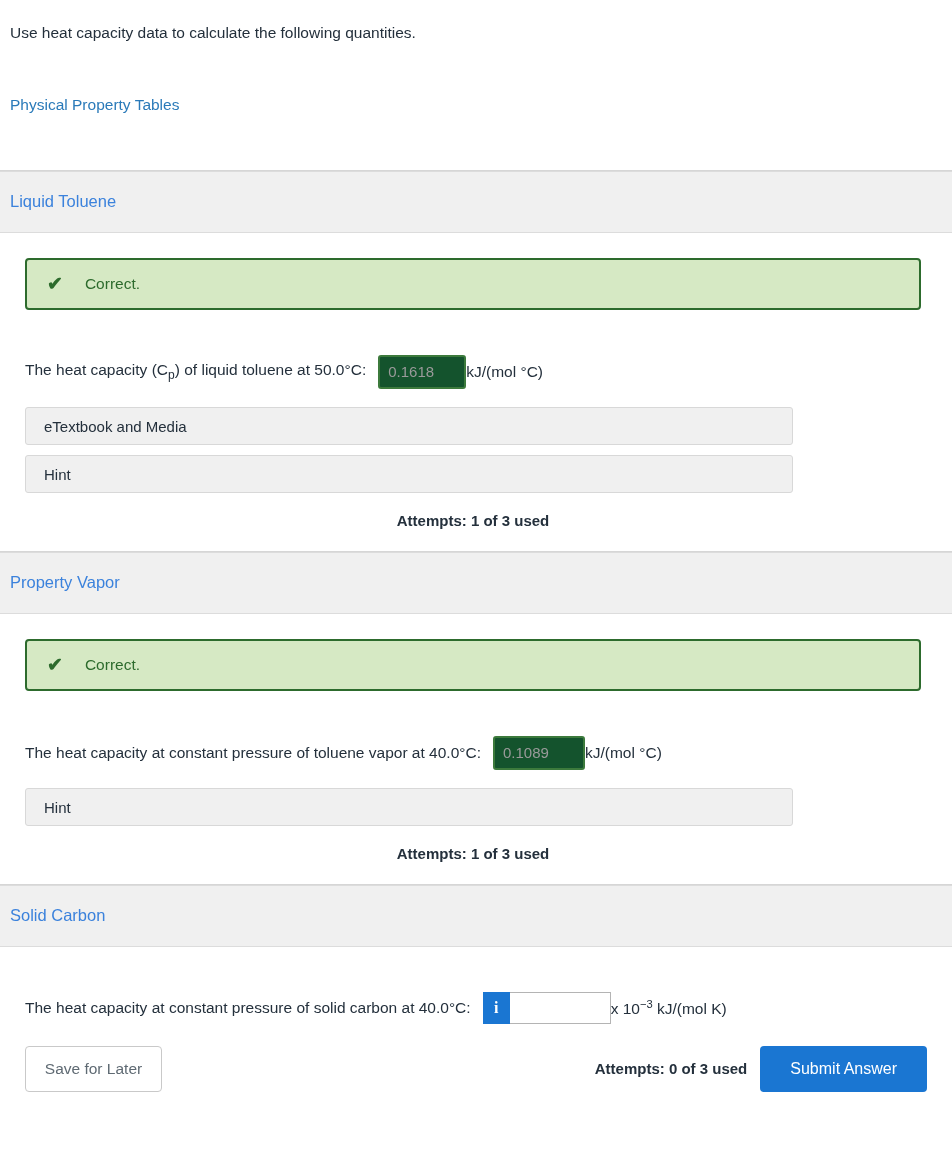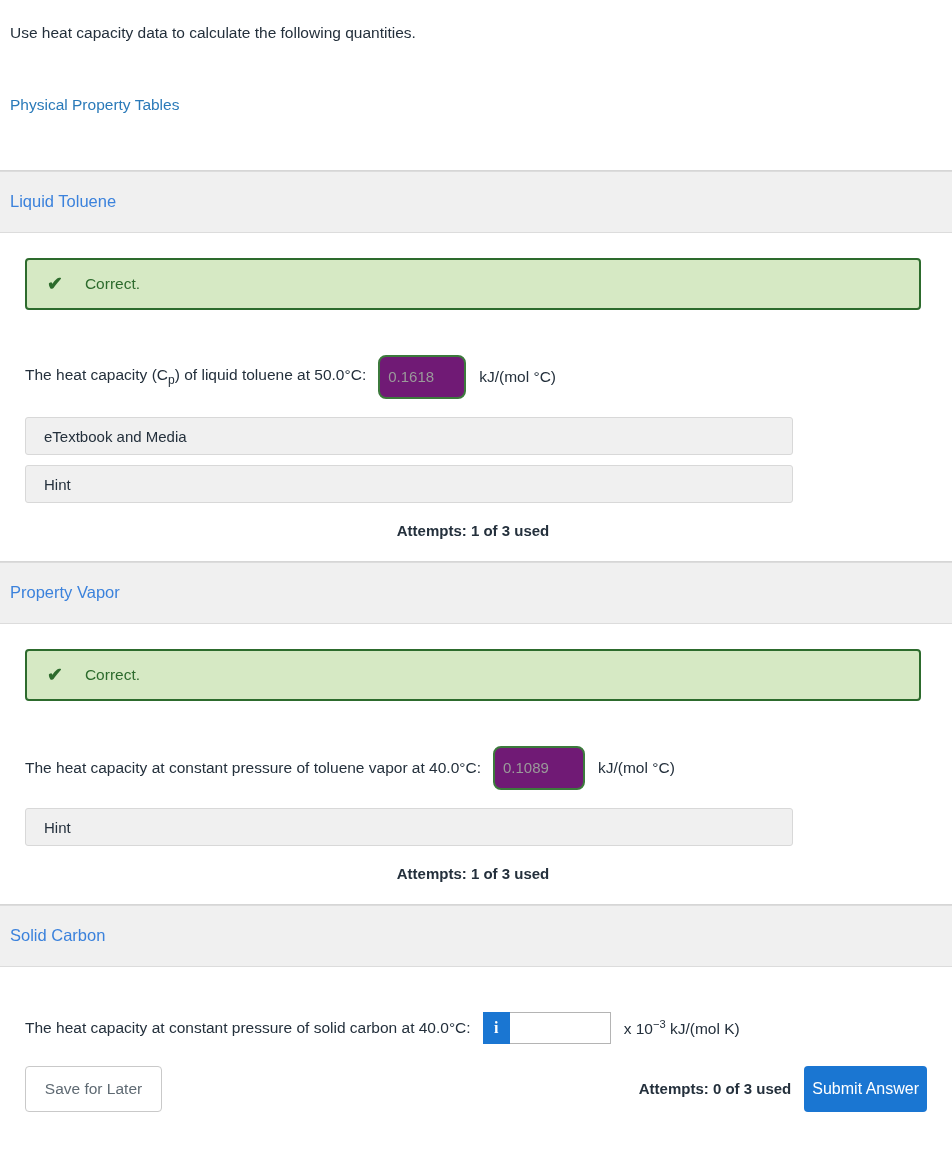--- a/index.html
+++ b/index.html
@@ -88,34 +88,33 @@
   .q-label {
     font-size: 15.5px;
     color: #24303c;
     white-space: nowrap;
   }
   .q-label sub { font-size: 0.78em; }
 
   .answer-input {
     margin-left: 12px;
     width: 88px;
-    height: 44px;
+    height: 34px;
     border: 2px solid #3c7a3c;
-    background: #701a75;
+    background: #14532d;
     color: #9a9a9a;
     font-size: 15px;
     font-family: "Liberation Sans", sans-serif;
     padding: 0 8px;
-    border-radius: 8px;
+    border-radius: 3px;
     outline: none;
   }
   .answer-input.wide { width: 92px; }
 
   .unit {
-    margin-left: 13px;
     font-size: 15.5px;
     color: #24303c;
     white-space: nowrap;
   }
 
   .gray-button {
     display: block;
     width: 768px;
     height: 38px;
     background: #f0f0f0;
@@ -196,21 +195,21 @@
     font-family: "Liberation Sans", sans-serif;
     cursor: pointer;
   }
   .footer-right {
     display: flex;
     align-items: center;
     gap: 13px;
   }
   .submit-btn {
     height: 46px;
-    padding: 0 8px;
+    padding: 0 30px;
     background: #1a76d2;
     border: none;
     border-radius: 4px;
     color: #ffffff;
     font-size: 16px;
     font-family: "Liberation Sans", sans-serif;
     cursor: pointer;
   }
   sup { font-size: 0.72em; }
 </style>

